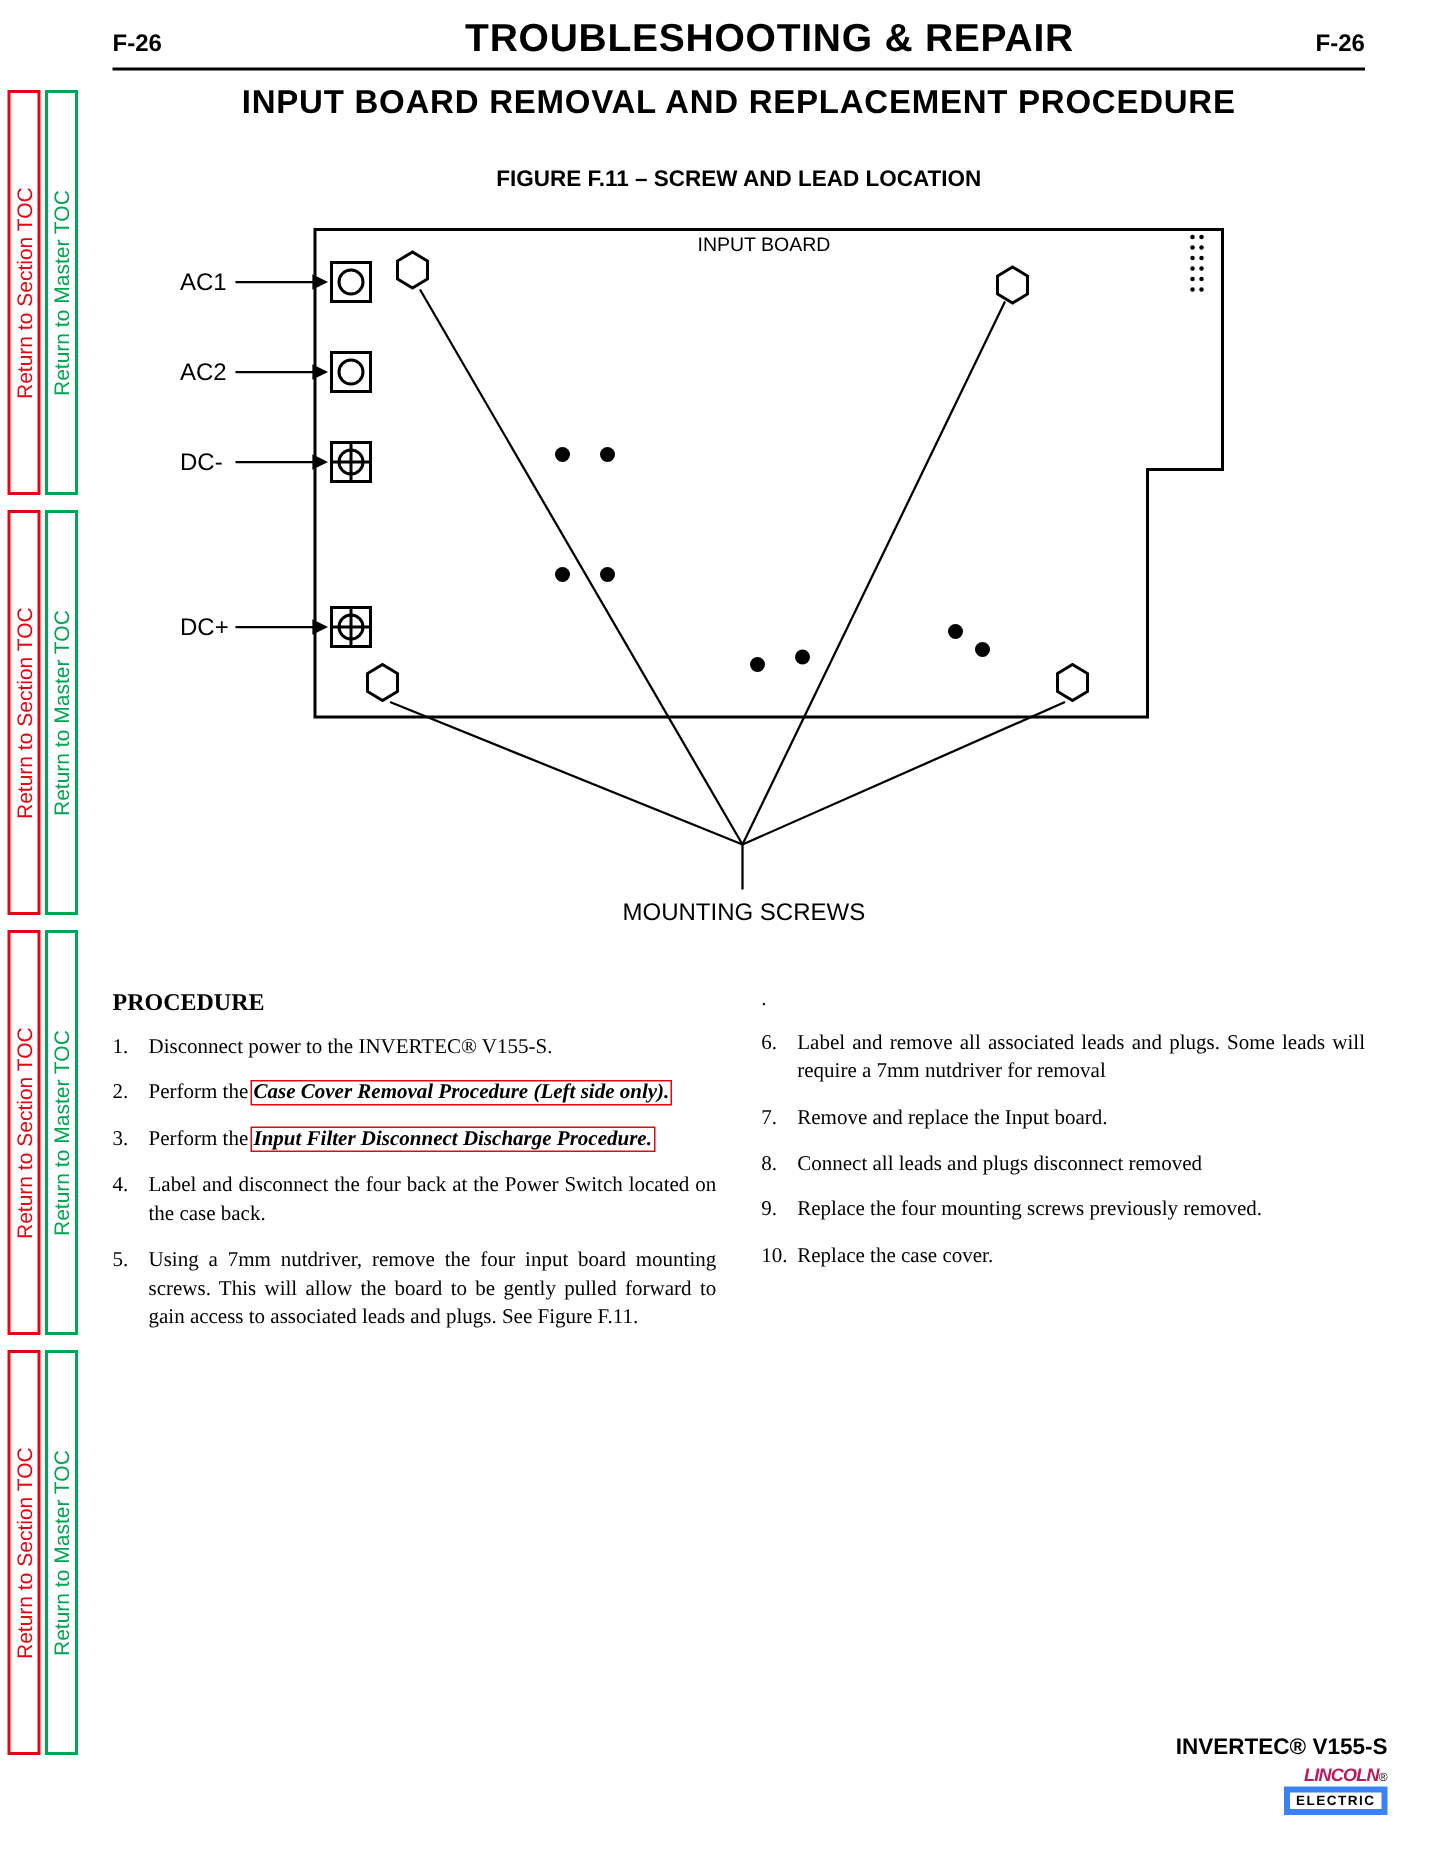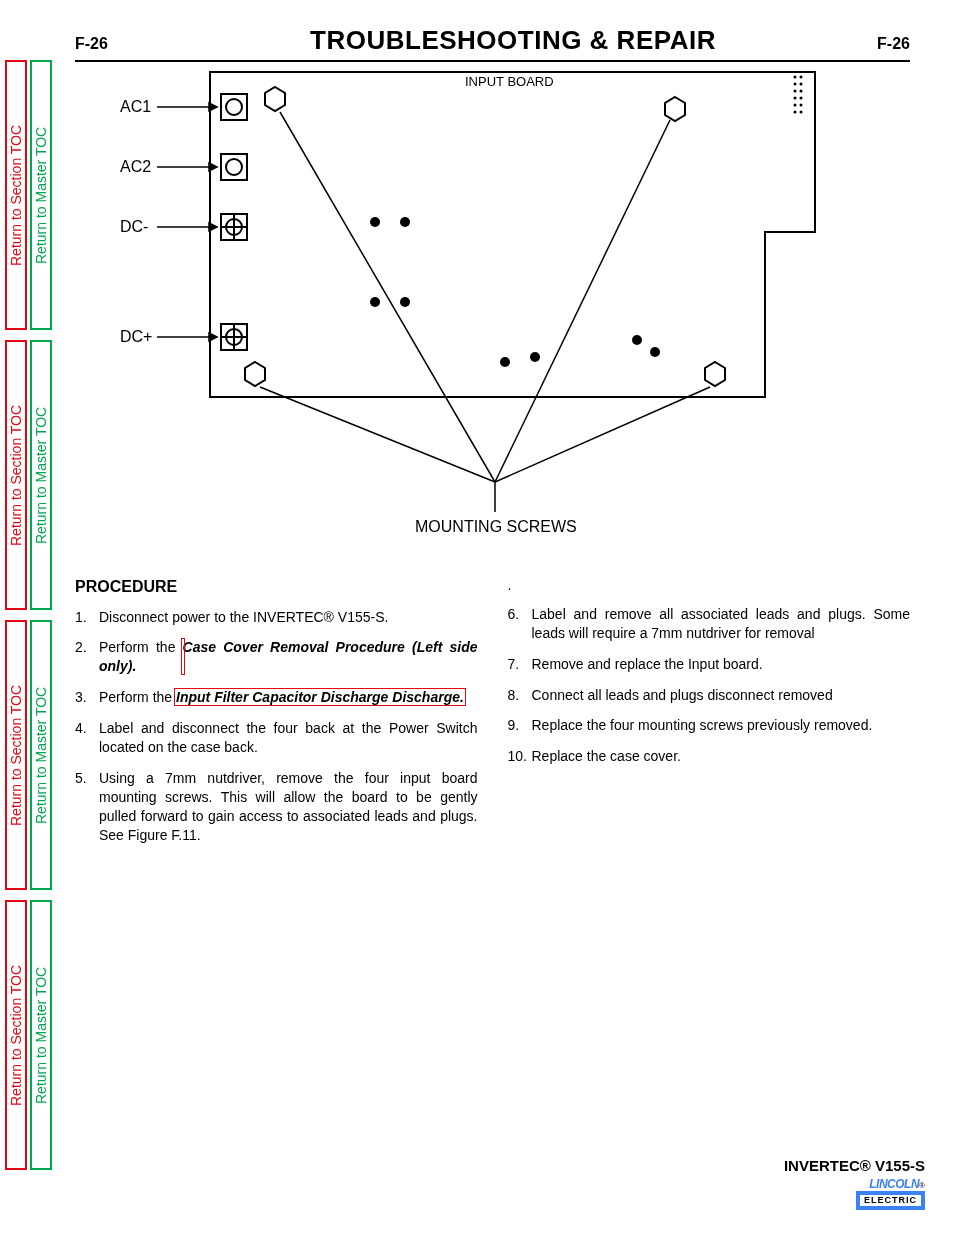--- a/index.html
+++ b/index.html
@@ -36,42 +36,42 @@
     display: flex;
     align-items: center;
     justify-content: center;
     cursor: pointer;
   }
   .tab.red { color: #e30613; border-color: #e30613; }
   .tab.green { color: #00a651; border-color: #00a651; }
   .page {
     position: absolute;
     left: 75px;
-    top: 25px;
+    top: 10px;
     width: 850px;
     padding-right: 15px;
   }
   .header-row {
     display: flex;
     justify-content: space-between;
     align-items: baseline;
     border-bottom: 2px solid #000;
     padding-bottom: 4px;
   }
   .pgnum { font-weight: bold; font-size: 16px; }
   .sec-title { font-weight: bold; font-size: 26px; letter-spacing: 0.5px; margin-left: 41px; }
   .sub-title { font-weight: bold; font-size: 22px; text-align: center; margin-top: 8px; letter-spacing: 0.5px; }
   .fig-title { font-weight: bold; font-size: 15px; text-align: center; margin-top: 30px; margin-bottom: 15px; }
   .figure { width: 760px; margin: 0 auto 20px; }
   .body-cols {
     display: flex;
     gap: 30px;
     margin-top: 10px;
   }
-  .col { flex: 1; font-size: 14px; line-height: 1.35; }
+  .col { flex: 1; font-size: 14px; line-height: 1.35; font-family: Liberation Serif, serif; }
   .proc-h { font-weight: bold; font-size: 16px; margin-bottom: 10px; }
   ol.proc { list-style: none; counter-reset: item var(--start,0); }
   ol.proc li {
     counter-increment: item;
     position: relative;
     padding-left: 24px;
     margin-bottom: 12px;
     text-align: justify;
   }
   ol.proc li::before {
@@ -102,21 +102,21 @@
   .footer .prod { font-weight: bold; font-size: 15px; }
   .logo-box {
     display: inline-block;
     margin-top: 4px;
     font-size: 10px;
     line-height: 1;
   }
   .logo-top {
     font-weight: bold;
     font-style: italic;
-    color: #3b82f6;
+    color: #be185d;
     font-size: 12px;
     letter-spacing: -0.5px;
   }
   .logo-bot {
     border: 4px solid #3b82f6;
     padding: 1px 4px;
     font-weight: bold;
     font-size: 9px;
     letter-spacing: 1px;
     display: inline-block;
@@ -142,21 +142,23 @@
 </div>
 
 <div class="page">
 
   <div class="header-row">
     <span class="pgnum">F-26</span>
     <span class="sec-title">TROUBLESHOOTING &amp; REPAIR</span>
     <span class="pgnum">F-26</span>
   </div>
 
-
+  <div class="sub-title">INPUT BOARD REMOVAL AND REPLACEMENT PROCEDURE</div>
+
+  <div class="fig-title">FIGURE F.11 – SCREW AND LEAD LOCATION</div>
 
   
   <svg class="figure" viewBox="0 0 760 480">
 
     <path d="M 135 10 L 740 10 L 740 170 L 690 170 L 690 335 L 135 335 Z" fill="none" stroke="#000" stroke-width="2"></path>
 
     <g stroke="#000" stroke-width="2" fill="none">
       <rect x="146" y="32" width="26" height="26"></rect>
         <circle cx="159" cy="45" r="8"></circle>
       <rect x="146" y="92" width="26" height="26"></rect>
@@ -235,21 +237,21 @@
   
   <div class="body-cols">
     <div class="col">
       <div class="proc-h">PROCEDURE</div>
       <ol class="proc">
         <li>Disconnect power to the INVERTEC® V155-S.</li>
         <li>
           <span>Perform the </span><span class="link-red"><span class="bi">Case Cover Removal Procedure (Left side only).</span></span>
         </li>
         <li>
-          <span>Perform the </span><span class="link-red"><span class="bi">Input Filter Capacitor Discharge Discharge.</span></span>
+          <span>Perform the </span><span class="link-red"><span class="bi">Input Filter Disconnect Discharge Procedure.</span></span>
         </li>
         <li>Label and disconnect the four back at the Power Switch located on the case back.</li>
         <li>Using a 7mm nutdriver, remove the four input board mounting screws. This will allow the board to be gently pulled forward to gain access to associated leads and plugs. See Figure F.11.</li>
       </ol>
     </div>
     <div class="col">
       <div style="margin-bottom:10px;">.</div>
       <ol class="proc" style="--start:5">
         <li>Label and remove all associated leads and plugs. Some leads will require a 7mm nutdriver for removal</li>
         <li>Remove and replace the Input board.</li>

